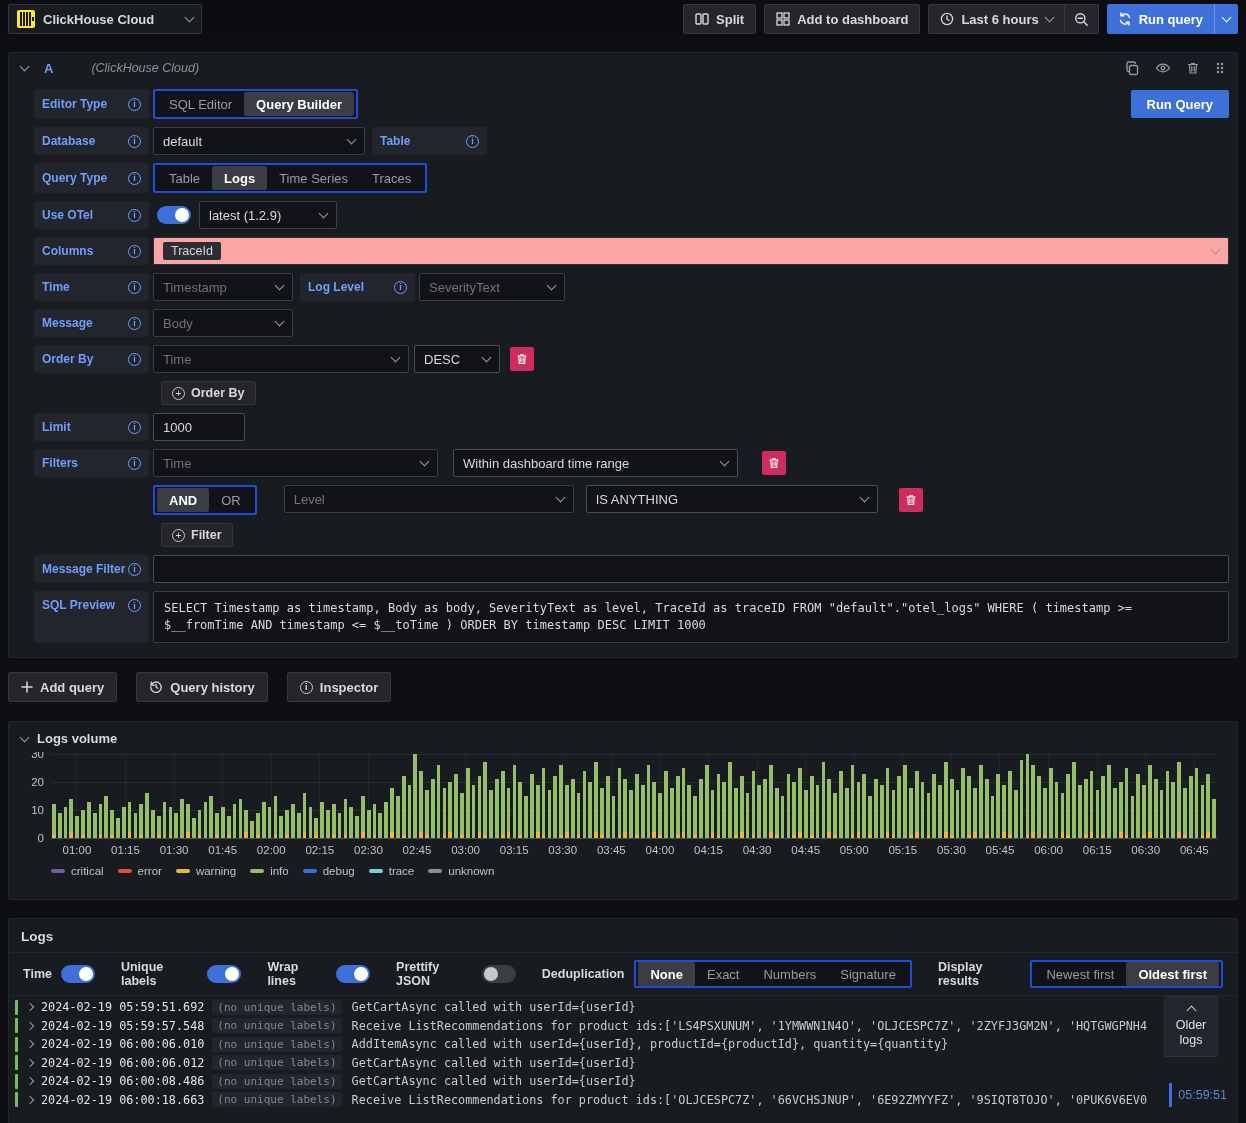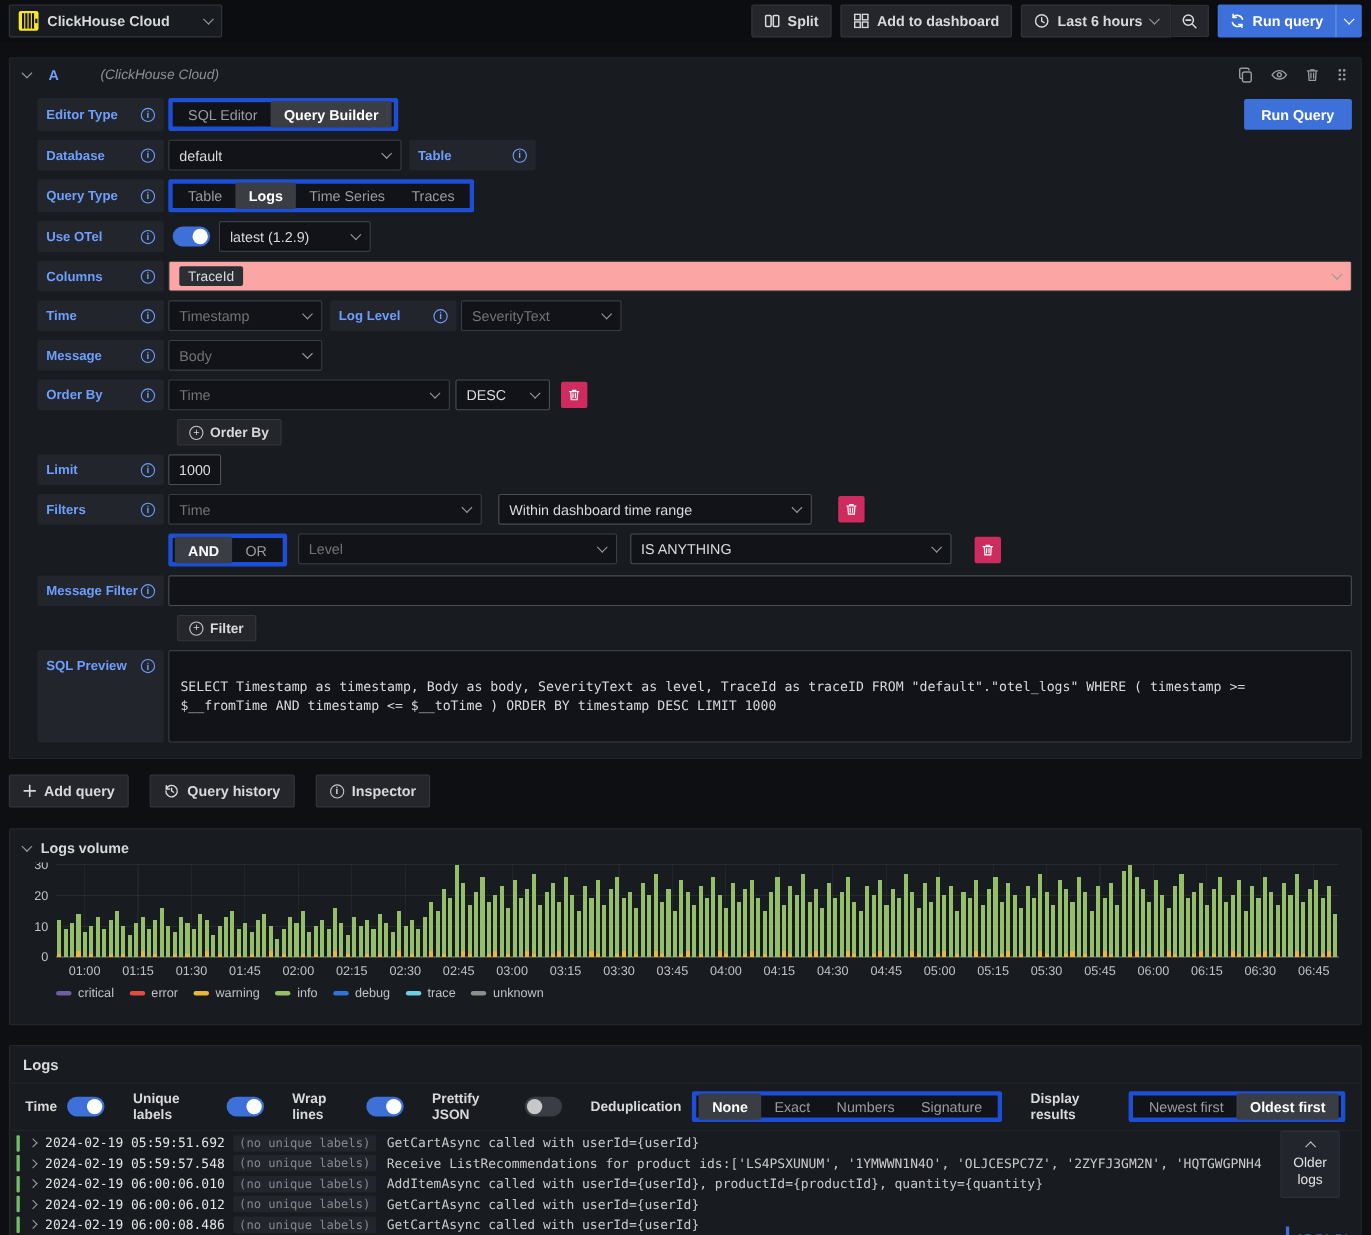--- a/index.html
+++ b/index.html
@@ -51,21 +51,21 @@
   .lbl { width:115px; flex:none; background:#22252b; border-radius:2px; color:#6e9fff;
     font-size:12px; font-weight:600; display:flex; align-items:center; justify-content:space-between;
     padding:0 8px; }
   .info-i { width:13px; height:13px; border:1px solid #6e9fff; border-radius:50%; flex:none;
     display:inline-flex; align-items:center; justify-content:center; font-size:9px; font-weight:700; }
   .info-i::before { content:'i'; }
   .control { background:#111318; border:1px solid #3a3d44; border-radius:2px; height:28px;
     display:flex; align-items:center; padding:0 9px; gap:8px; font-size:13px; cursor:pointer; }
   .control .val { flex:1; color:#d8d9da; white-space:nowrap; overflow:hidden; }
   .control .val.placeholder { color:#737373; }
-  .seg { display:inline-flex; align-items:center; background:#111318; border:4px solid #1d4ed8;
+  .seg { display:inline-flex; align-items:center; background:#111318; border:2px solid #1d4ed8;
     border-radius:2px; padding:2px; height:30px; }
   .seg .seg-item { border:none; background:transparent; color:#9a9ba0; font-size:13px;
     padding:0 12px; height:24px; border-radius:2px; cursor:pointer;
     font-family:inherit; white-space:nowrap; }
   .seg .seg-item.active { background:#3a3d44; color:#fff; font-weight:600; }
   .toggle { width:34px; height:18px; border-radius:9px; background:#3d71d9; position:relative;
     flex:none; cursor:pointer; }
   .toggle::after { content:''; position:absolute; width:14px; height:14px; border-radius:50%;
     background:#fff; top:2px; right:2px; }
   .toggle.off { background:#3a3d44; }
@@ -80,21 +80,21 @@
     display:inline-flex; align-items:center; justify-content:center; font-size:10px; font-weight:400; }
   .plus-circ::before { content:'+'; }
   .sub-indent { margin-left:119px; }
   .sub-indent2 { margin-left:127px; }
   .run-query-abs { position:absolute; top:7px; right:8px; height:28px; background:#3d71d9;
     border:none; border-radius:2px; color:#fff; font-weight:600; font-size:13px; padding:0 16px;
     cursor:pointer; font-family:inherit; }
   input.txt { background:#111318; border:1px solid #4a4d55; border-radius:2px; height:28px;
     color:#d8d9da; font-size:13px; padding:0 9px; font-family:inherit; outline:none; }
   .sql-box { flex:1; background:#111318; border:1px solid #3a3d44; border-radius:2px;
-    padding:24px 10px; font-size:12px; line-height:17px; color:#d8d9da; white-space:pre-wrap;
+    padding:8px 10px; font-size:12px; line-height:17px; color:#d8d9da; white-space:pre-wrap;
     word-break:break-word; }
   .wide { flex:1; }
 
   
   .actions { margin:14px 8px 0; display:flex; gap:19px; }
   .act-btn { height:30px; background:#24262c; border:1px solid #34373d; border-radius:2px;
     color:#d8d9da; font-weight:600; font-size:13px; display:inline-flex; align-items:center;
     gap:7px; padding:0 12px; cursor:pointer; font-family:inherit; }
   .info-i.grey { border-color:#c7c8ca; }
 
@@ -364,21 +364,21 @@
           <span class="plus-circ"></span>
           <span>Order By</span>
         </button>
     </div>
 
     <div class="row">
       <div class="lbl">
           <span>Limit</span>
           <span class="info-i"></span>
         </div>
-      <input class="txt" style="width: 48px;" value="1000">
+      <input class="txt" style="width: 92px;" value="1000">
     </div>
 
     <div class="row">
       <div class="lbl">
           <span>Filters</span>
           <span class="info-i"></span>
         </div>
       <div class="control" style="width:285px">
         <span class="val placeholder">Time</span>
           <span class="chev"></span>
@@ -392,48 +392,48 @@
             <path d="M1.8 3h8.4M4.6 3V1.8h2.8V3M2.8 3l.5 7.4h5.4L9.2 3M4.9 4.8v3.8M7.1 4.8v3.8" fill="none" stroke="#fff" stroke-width="1.1" stroke-linecap="round"></path>
           </svg>
       </button>
     </div>
 
     <div class="row sub-indent">
       <div class="seg">
           <button class="seg-item active">AND</button>
           <button class="seg-item">OR</button>
         </div>
-      <div class="control" style="width:290px;margin-left:6px">
+      <div class="control" style="width:290px;margin-left:23px">
         <span class="val placeholder">Level</span>
           <span class="chev"></span>
       </div>
       <div class="control" style="width:292px;border-color:#4a4d55;margin-left:8px">
         <span class="val">IS ANYTHING</span>
           <span class="chev"></span>
       </div>
       <button class="trash-btn" style="margin-left:17px">
         <svg class="icon" width="12" height="12" viewBox="0 0 12 12">
             <path d="M1.8 3h8.4M4.6 3V1.8h2.8V3M2.8 3l.5 7.4h5.4L9.2 3M4.9 4.8v3.8M7.1 4.8v3.8" fill="none" stroke="#fff" stroke-width="1.1" stroke-linecap="round"></path>
           </svg>
       </button>
     </div>
 
-    <div class="row">
-      <div class="lbl">
-          <span>Message Filter</span>
-          <span class="info-i"></span>
-        </div>
-      <input class="txt wide" value="" style="">
-    </div>
-
     <div class="row sub-indent2" style="min-height:24px">
       <button class="add-btn">
           <span class="plus-circ"></span>
           <span>Filter</span>
         </button>
+    </div>
+
+    <div class="row">
+      <div class="lbl">
+          <span>Message Filter</span>
+          <span class="info-i"></span>
+        </div>
+      <input class="txt wide" value="" style="">
     </div>
 
     <div class="row">
       <div class="lbl" style="align-self:stretch;align-items:flex-start;padding-top:7px">
           <span>SQL Preview</span>
           <span class="info-i" style="margin-top:1px"></span>
         </div>
       <div class="sql-box mono">SELECT Timestamp as timestamp, Body as body, SeverityText as level, TraceId as traceID FROM "default"."otel_logs" WHERE ( timestamp &gt;= $__fromTime AND timestamp &lt;= $__toTime ) ORDER BY timestamp DESC LIMIT 1000</div>
     </div>
   </div>

